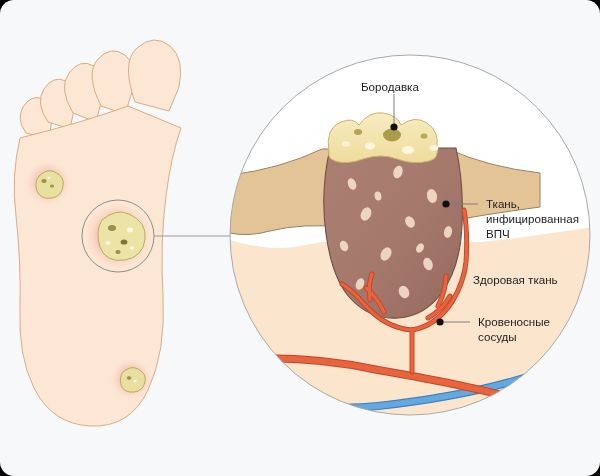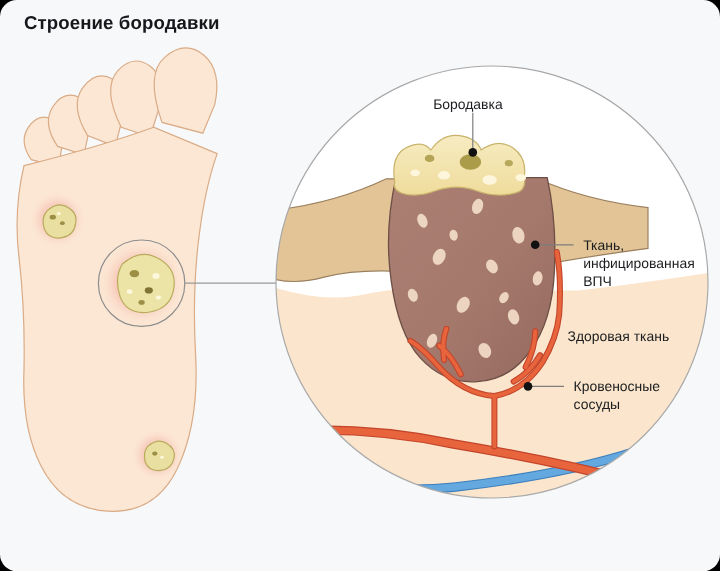--- a/index.html
+++ b/index.html
@@ -10,21 +10,20 @@
   #title{position:absolute;left:20px;top:11px;font-size:15.5px;font-weight:bold;
          color:#15171a;letter-spacing:.1px;}
   svg{position:absolute;left:0;top:0;}
   .lbl{font-family:"Liberation Sans","DejaVu Sans",sans-serif;font-size:11.6px;fill:#1b1d20;}
 </style>
 </head>
 <body>
 
 <div id="card">
 
-  <div id="title">Строение бородавки</div>
 
   <svg width="600" height="476" viewBox="0 0 600 476">
     <defs>
       <clipPath id="clipCircle">
         <circle cx="410" cy="235" r="180"></circle>
       </clipPath>
       <radialGradient id="haloBig" cx="50%" cy="50%" r="50%">
         <stop offset="0%" stop-color="#f08b80" stop-opacity=".85"></stop>
         <stop offset="55%" stop-color="#f2a79c" stop-opacity=".55"></stop>
         <stop offset="100%" stop-color="#fce7d4" stop-opacity="0"></stop>

